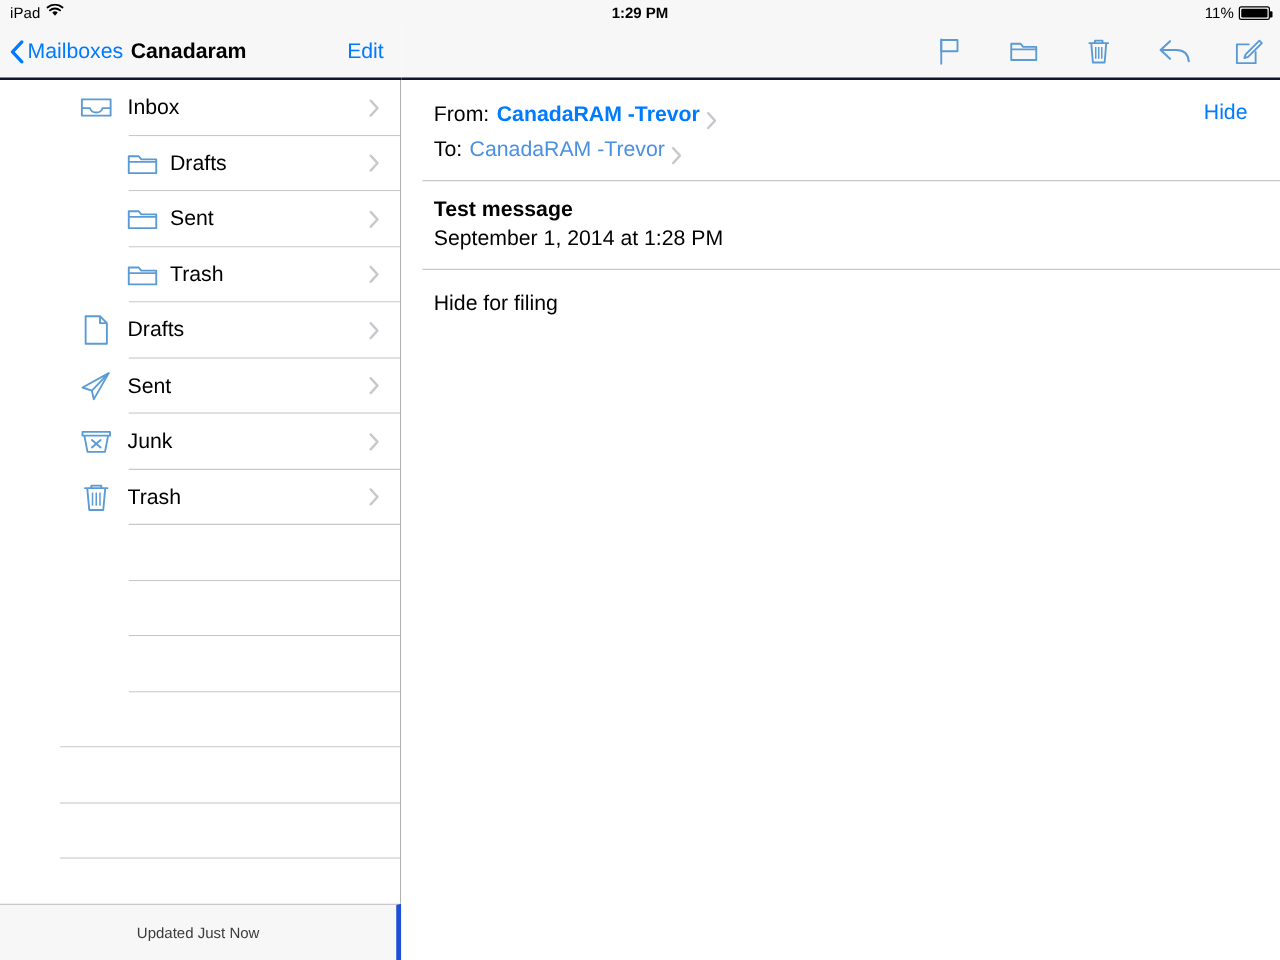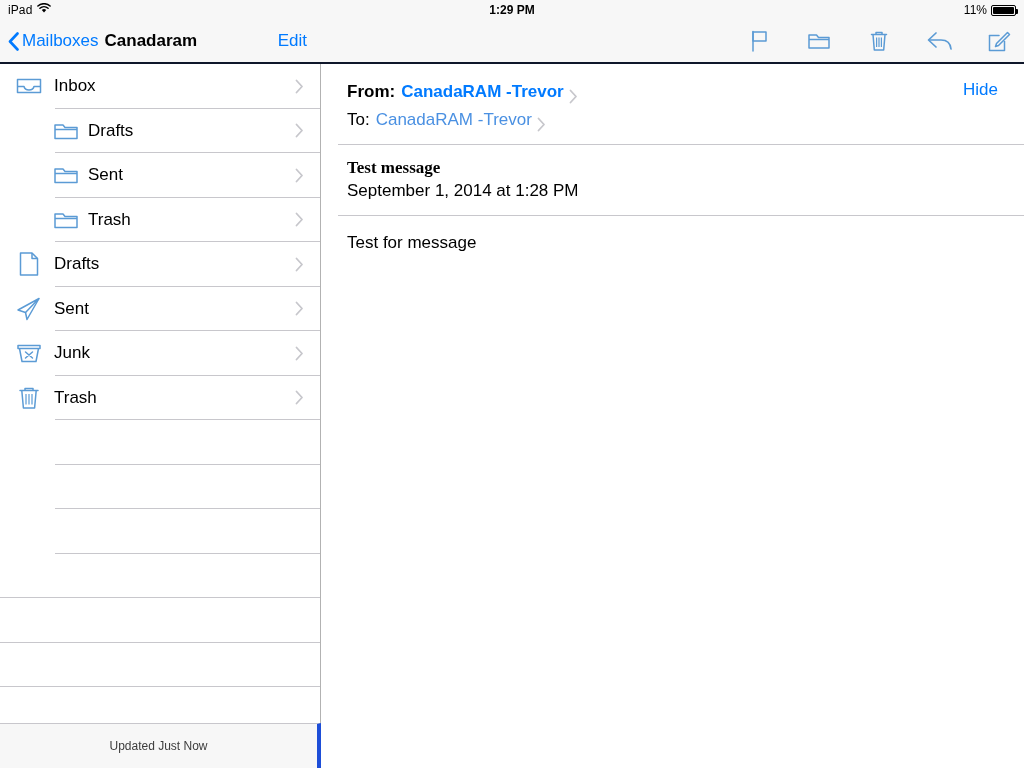--- a/index.html
+++ b/index.html
@@ -56,20 +56,21 @@
   }
   .tb-icon { width: 26px; height: 26px; display:block; cursor: pointer; }
 
   
   .sidebar {
     position: absolute; top: 64px; left: 0;
     width: 321px; height: 659px;
     background: #ffffff;
     border-right: 1px solid #b2b2b2;
     overflow: hidden;
+    padding-left: 48px;
   }
   .row {
     position: relative; height: 44.5px;
     display: flex; align-items: center;
     background: #fff; cursor: pointer;
   }
   .row-sep { position:absolute; bottom:0; right:0; height:1px; background:#c8c7cc; }
   .sep-inset { left: 55px; }
   .sep-full  { left: 0; }
   .row-icon { position:absolute; display:flex; align-items:center; justify-content:center; }
@@ -92,30 +93,30 @@
   .footer-text { font-size: 12px; color: #3c3c3c; }
 
   
   .message {
     position: absolute; top: 64px; left: 321px;
     width: 703px; height: 704px;
     background: #ffffff; overflow: hidden;
   }
   .hdr-block { position: relative; padding: 14px 0 10px 26px; }
   .addr-line { display:flex; align-items:center; font-size:17px; color:#000; line-height:28px; }
-  .addr-label-from { color:#000;font-weight:bold; }
+  .addr-label-from { color:#000; }
   .addr-name-from { color:#007aff; font-weight:bold; margin-left:6px; }
   .addr-label-to { color:#000; }
   .addr-name-to { color:#4a90e2; margin-left:6px; }
   .addr-chev { width:9px; height:15px; margin-left:5px; }
   .hide-btn { position:absolute; right:26px; top:16px; font-size:17px; color:#007aff; cursor:pointer; }
 
   .hdr-sep { height:1px; background:#c8c7cc; margin-left:17px; }
   .subj-block { padding: 12px 0 12px 26px; }
-  .subject { font-size:17px; font-weight:bold; color:#000; line-height:22px;font-family:Liberation Serif, serif; }
+  .subject { font-size:17px; font-weight:bold; color:#000; line-height:22px; }
   .msg-date { font-size:17px; color:#000; line-height:24px; }
   .body-block { padding: 16px 0 0 26px; }
   .body-text { font-size:17px; color:#000; line-height:22px; }
 </style>
 </head>
 <body>
 
 <div id="app">
 
   <div class="statusbar">
@@ -359,17 +360,17 @@
     <div class="hdr-sep"></div>
 
     <div class="subj-block">
       <div class="subject">Test message</div>
       <div class="msg-date">September 1, 2014 at 1:28 PM</div>
     </div>
 
     <div class="hdr-sep"></div>
 
     <div class="body-block">
-      <div class="body-text">Test for message</div>
+      <div class="body-text">Hide for filing</div>
     </div>
 
   </div>
 </div>
 
 </body></html>

